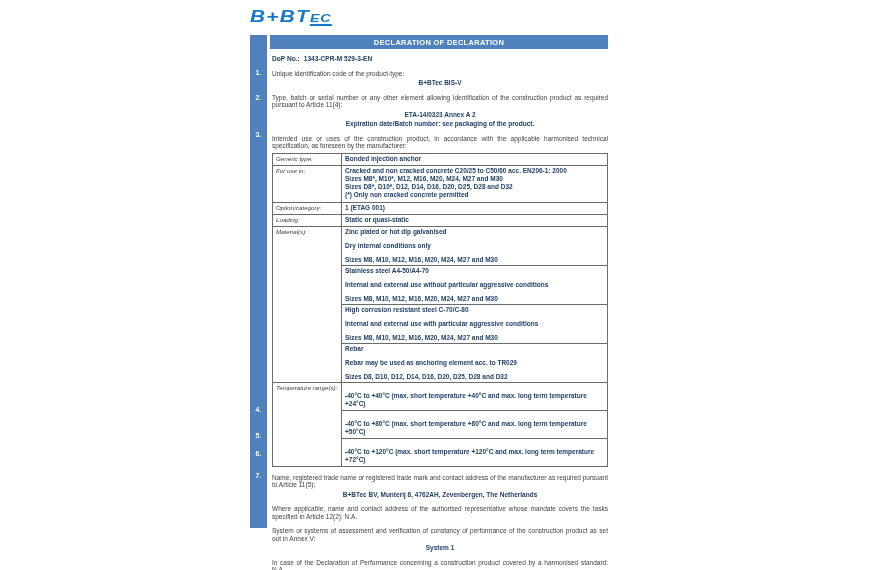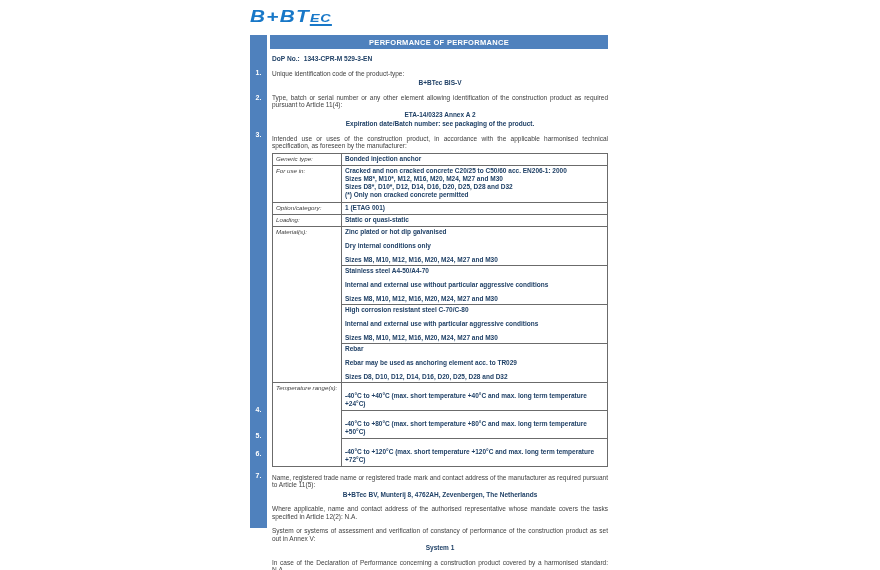--- a/index.html
+++ b/index.html
@@ -53,21 +53,21 @@
   .spec tr.temp td.val { height:17px; padding-top:9px; }
 </style>
 </head>
 <body>
 
 <div class="logo"><span class="logo-main">B+BT</span><span class="logo-sub">EC</span></div>
 
 <div class="sidebar"></div>
 
 <div class="headerbar">
-  <span>PERFORMANCE OF PERFORMANCE</span>
+  <span>DECLARATION OF DECLARATION</span>
 </div>
 
 <div class="section-num" style="top:69px">1.</div>
 <div class="section-num" style="top:94px">2.</div>
 <div class="section-num" style="top:131px">3.</div>
 <div class="section-num" style="top:406px">4.</div>
 <div class="section-num" style="top:432px">5.</div>
 <div class="section-num" style="top:450px">6.</div>
 <div class="section-num" style="top:472px">7.</div>
 

